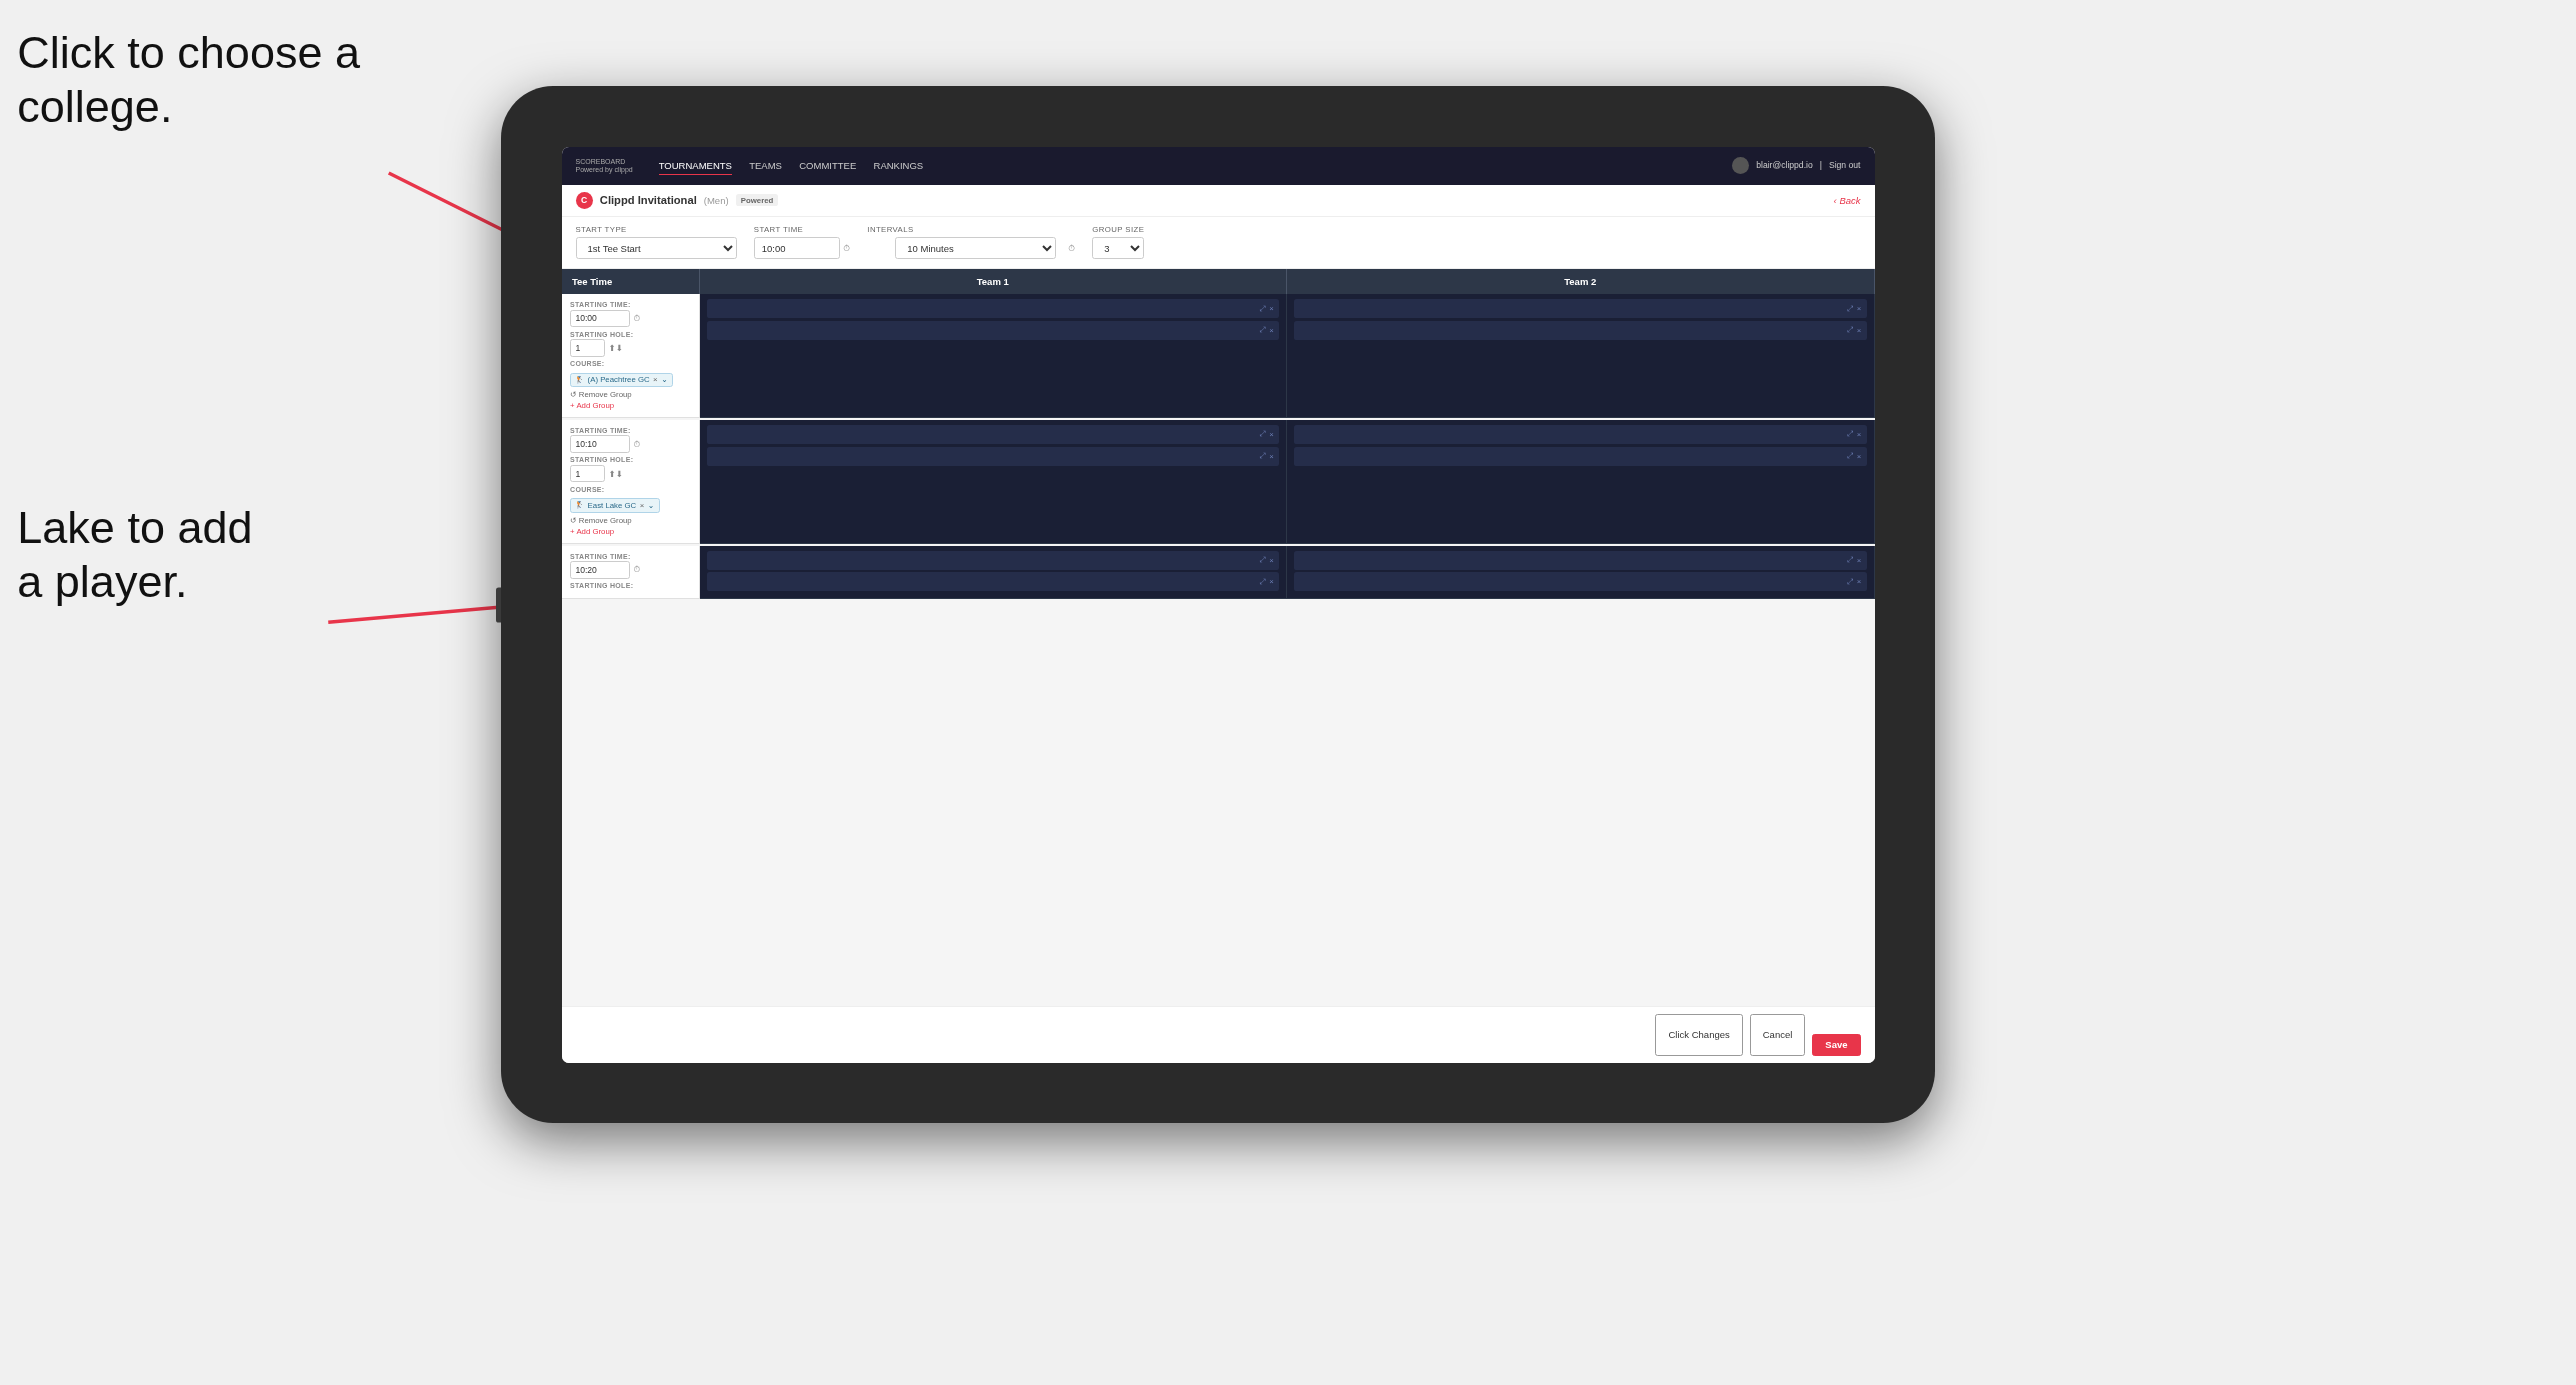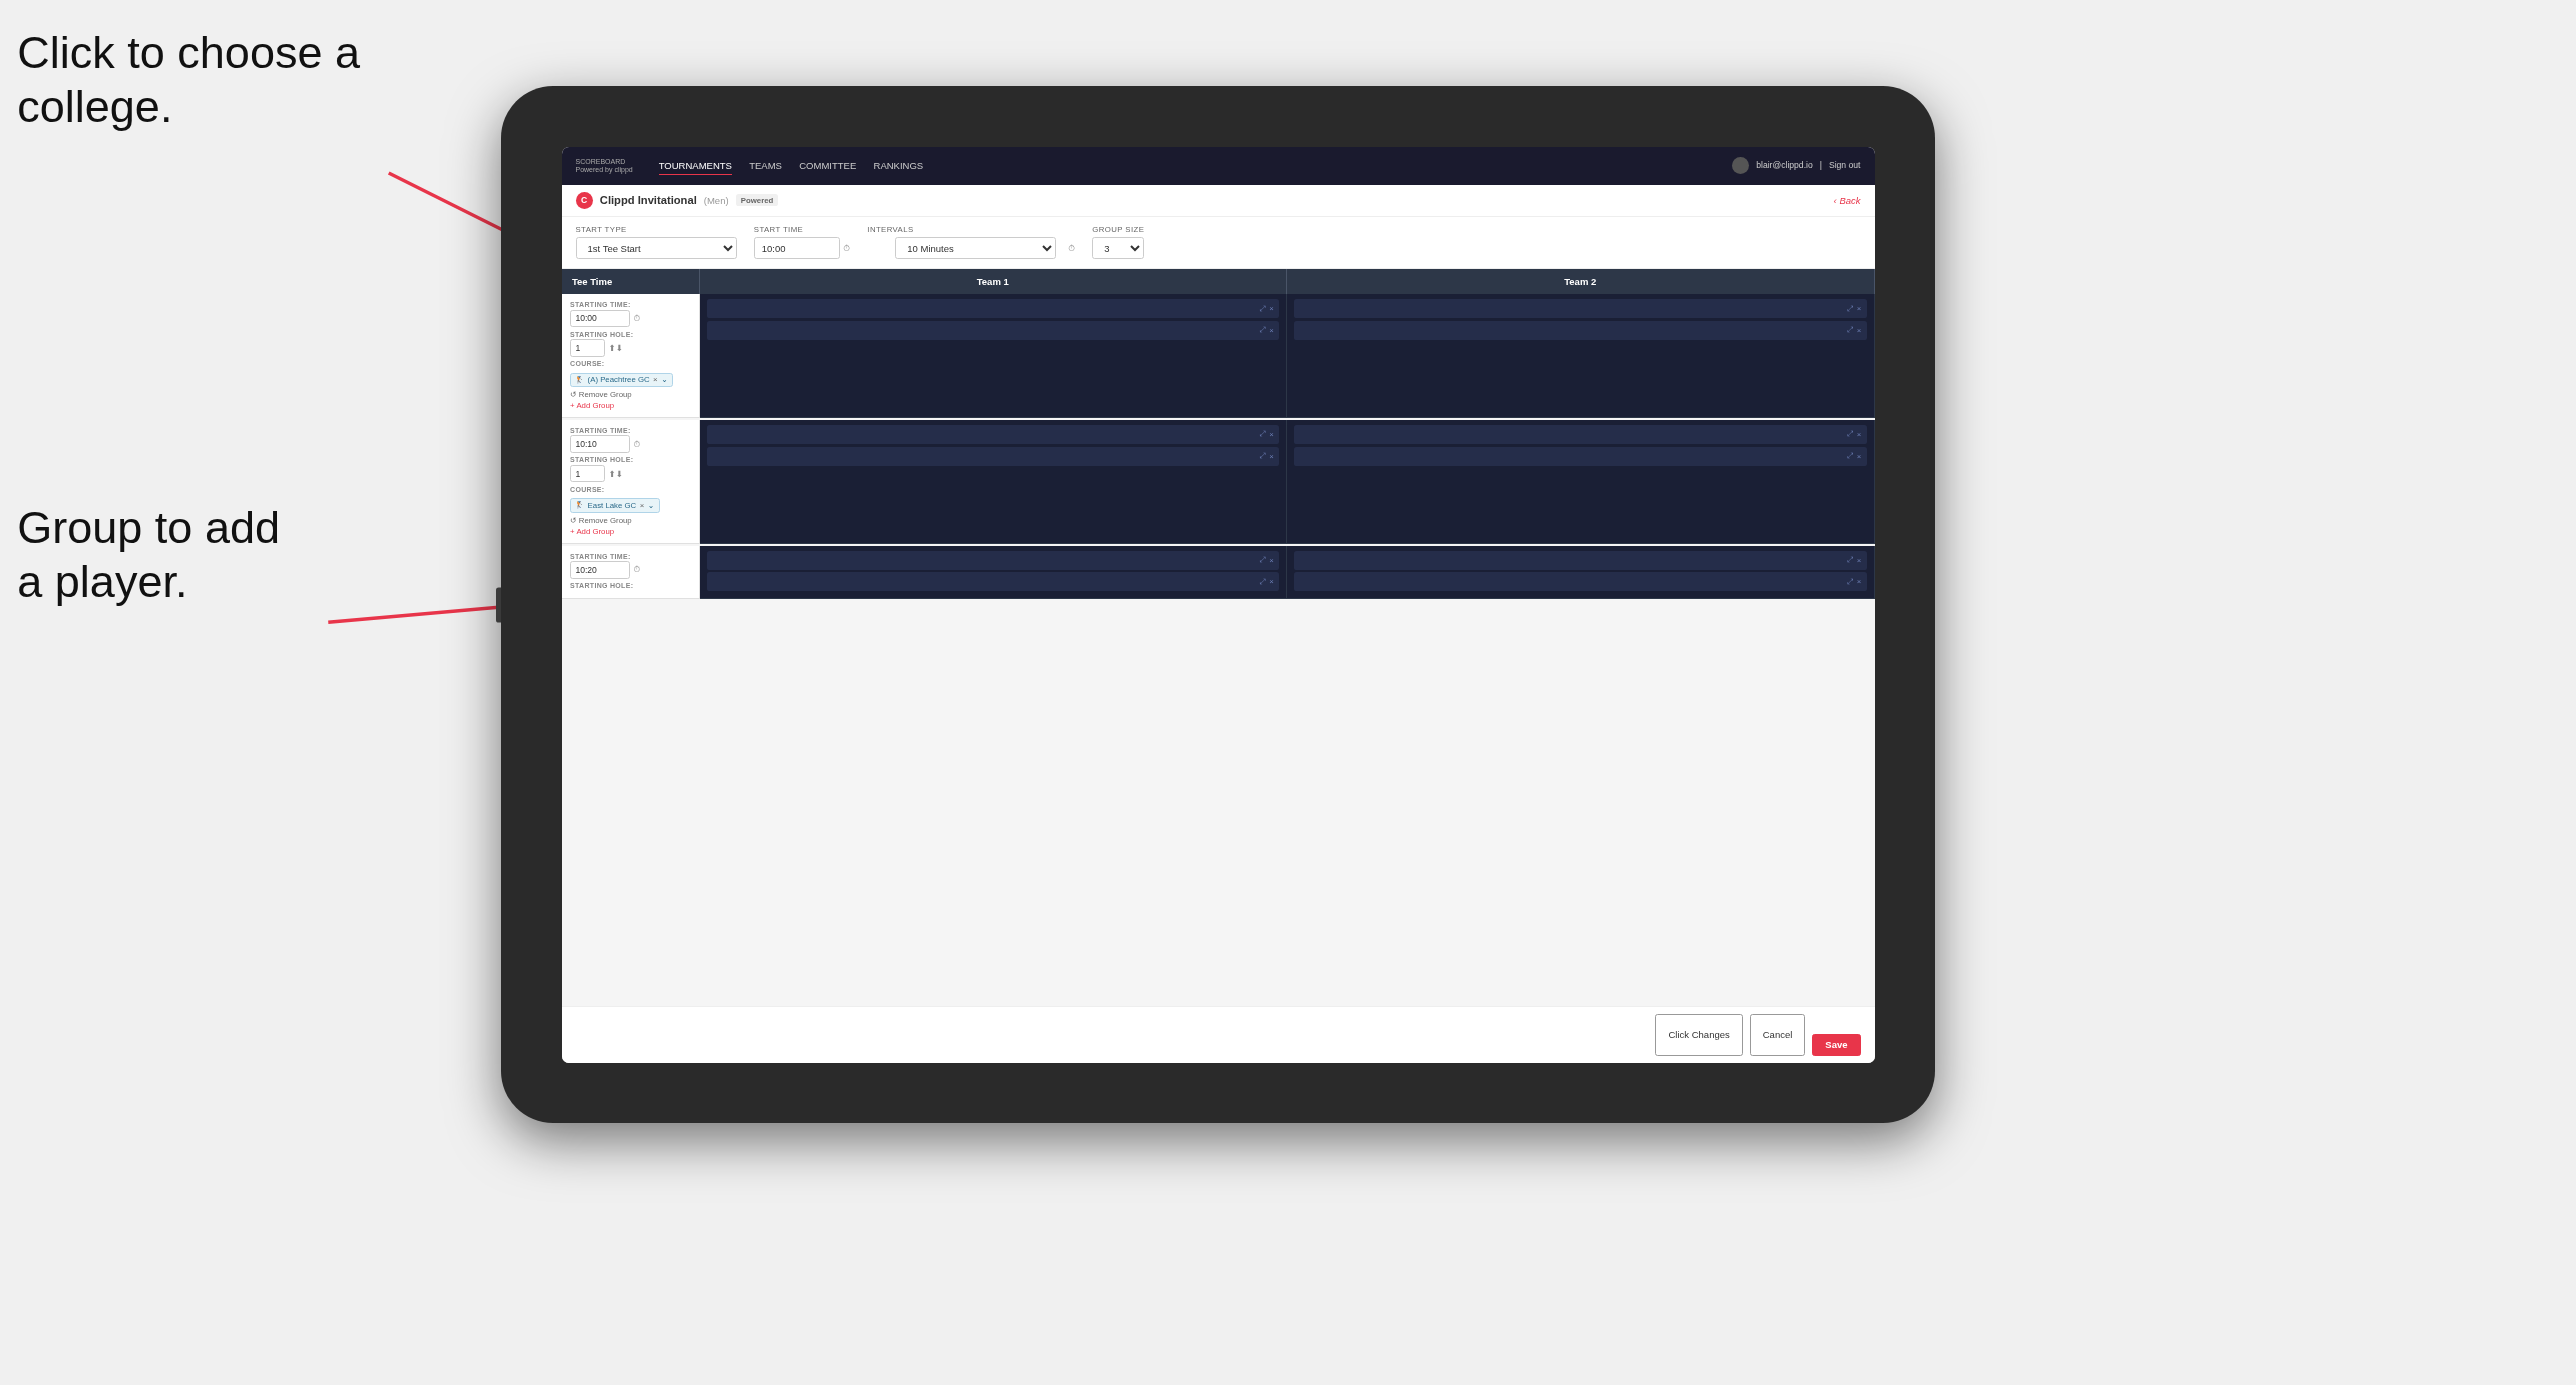--- a/index.html
+++ b/index.html
@@ -386,21 +386,21 @@
   </style>
 </head>
 <body>
 
 <div class="annotation" id="annotation-college">
   <span style="white-space:pre-line;">Click to choose a
 college.</span>
 </div>
 
 <div class="annotation" id="annotation-player">
-  <span style="white-space:pre-line;">Group to add
+  <span style="white-space:pre-line;">Lake to add
 a player.</span>
 </div>
 
 <svg class="arrow-svg" style="top:0;left:0;width:2576px;height:1386px;" viewBox="0 0 2982 1604">
   <defs>
     <marker id="arrowhead1" markerWidth="12" markerHeight="8" refX="10" refY="4" orient="auto">
       <polygon points="0 0, 12 4, 0 8" fill="#e8354a"></polygon>
     </marker>
   </defs>
   <line x1="450" y1="200" x2="1230" y2="590" stroke="#e8354a" stroke-width="4" marker-end="url(#arrowhead1)"></line>

